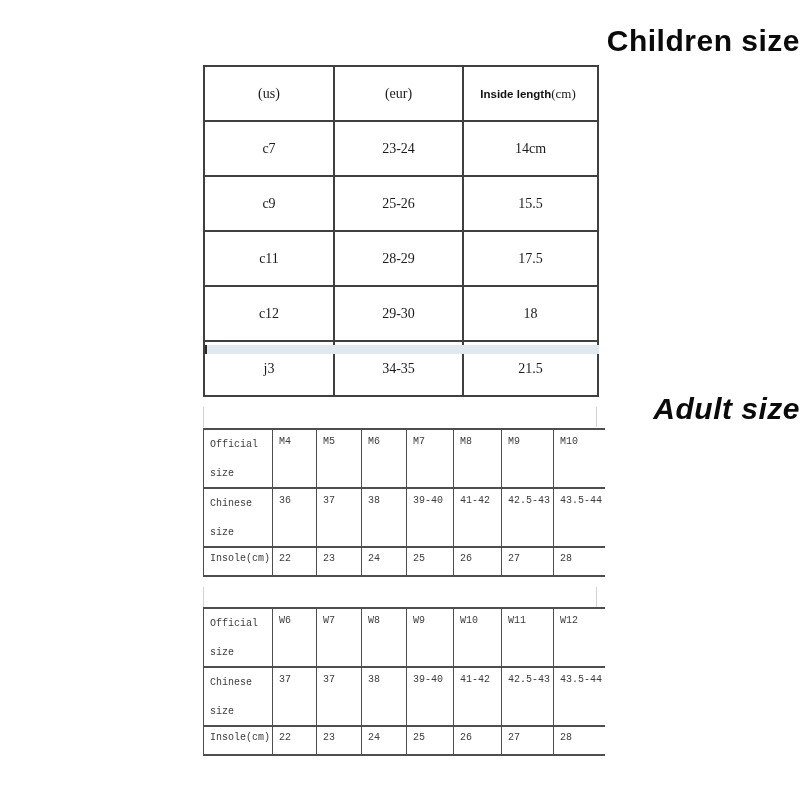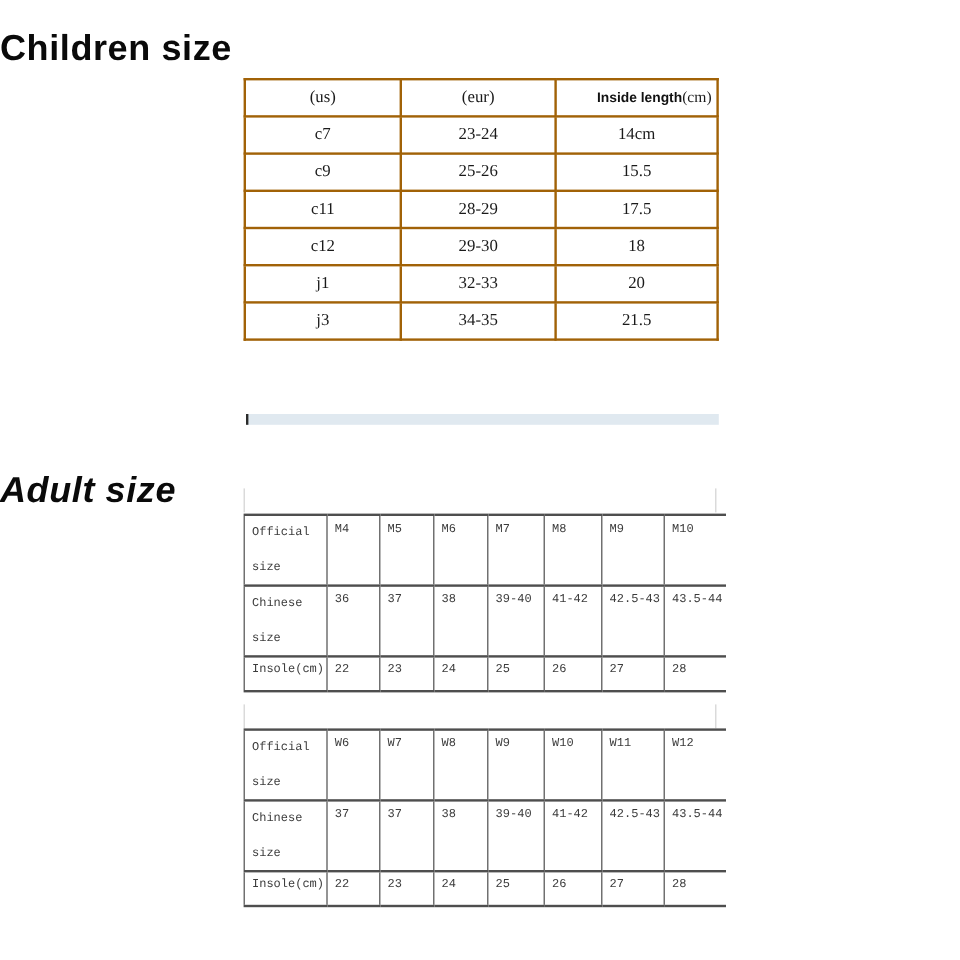--- a/index.html
+++ b/index.html
@@ -8,21 +8,21 @@
     width: 800px;
     height: 800px;
     background: #ffffff;
     overflow: hidden;
     font-family: "Liberation Sans", sans-serif;
   }
   .big-title {
     position: absolute;
     left: 0;
     width: 800px;
-    text-align: left;
+    text-align: right;
     font-family: "Liberation Sans", sans-serif;
     font-weight: bold;
     font-size: 30px;
     line-height: 33px;
     color: #0a0a0a;
     letter-spacing: 0.5px;
   }
   .title-children { top: 24px; }
   .title-adult   { top: 392px; font-style: italic; }
 
@@ -32,30 +32,30 @@
     top: 65px;
     left: 203px;
     width: 394px;
     border-collapse: collapse;
     table-layout: fixed;
     font-family: "Liberation Serif", serif;
     font-size: 14px;
     color: #1a1a1a;
   }
   table.children th, table.children td {
-    border: 2px solid #a16207;
+    border: 2px solid #404040;
     height: 21px;
-    padding: 4px;
+    padding: 16px;
     text-align: center;
     font-weight: normal;
     vertical-align: middle;
     line-height: 1;
   }
   table.children th.h-inside {
-    text-align: right;
+    text-align: center;
     padding-left: 11px;
   }
   .il-label {
     font-family: "Liberation Sans", sans-serif;
     font-weight: bold;
     font-size: 11.5px;
     color: #111;
   }
   .il-unit {
     font-family: "Liberation Serif", serif;
@@ -145,25 +145,20 @@
           <td>c11</td>
           <td>28-29</td>
           <td>17.5</td>
         </tr>
       <tr>
           <td>c12</td>
           <td>29-30</td>
           <td>18</td>
         </tr>
       <tr>
-          <td>j1</td>
-          <td>32-33</td>
-          <td>20</td>
-        </tr>
-      <tr>
           <td>j3</td>
           <td>34-35</td>
           <td>21.5</td>
         </tr>
     </tbody>
   </table>
 
   <div class="footer-strip"></div>
 
   <div class="big-title title-adult">Adult size</div>

